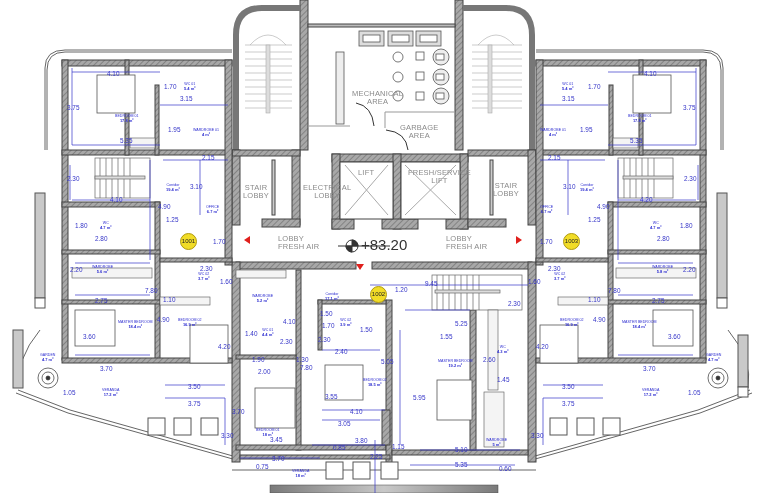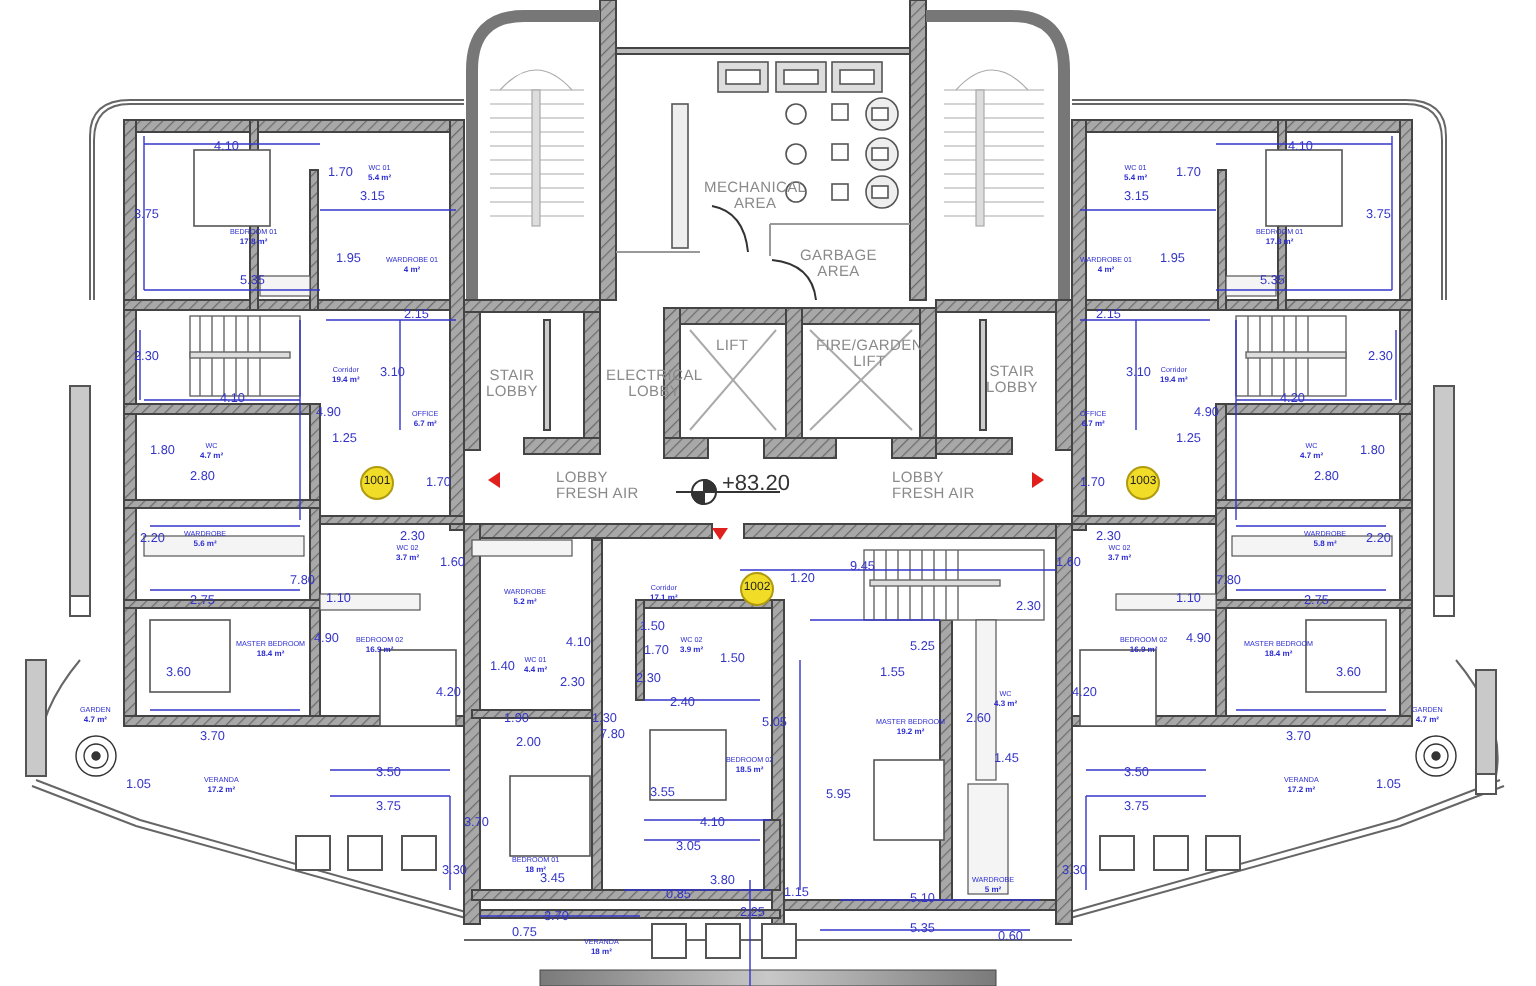--- a/index.html
+++ b/index.html
@@ -4,21 +4,21 @@
 <style>
   html,body{margin:0;padding:0;background:#fff;}
   body{width:768px;height:493px;overflow:hidden;position:relative;font-family:"Liberation Sans",sans-serif;}
   #plan{position:absolute;left:0;top:0;width:768px;height:493px;}
   .lbl{position:absolute;font-family:"Liberation Sans",sans-serif;color:#8a8a8a;font-size:7.5px;line-height:8px;text-align:center;white-space:nowrap;letter-spacing:.2px;}
   .room{position:absolute;text-align:center;color:#2b2bd0;white-space:nowrap;}
   .room .n{display:block;font-size:3.6px;line-height:4px;}
   .room .a{display:block;font-size:4px;line-height:5px;font-weight:bold;}
   .dim{position:absolute;color:#3434c8;font-size:6.4px;line-height:7px;white-space:nowrap;background:transparent;}
   .unit{position:absolute;width:15px;height:15px;border-radius:50%;background:#f1dc27;border:1px solid #b09a10;color:#222;font-size:6px;line-height:15px;text-align:center;}
-  .elev{position:absolute;font-size:11px;color:#333;white-space:nowrap;}
+  .elev{position:absolute;font-size:15px;color:#333;white-space:nowrap;}
 </style>
 </head>
 <body>
 
 <div id="plan">
 <svg width="768" height="493" viewBox="0 0 768 493" xmlns="http://www.w3.org/2000/svg">
   <defs>
     <pattern id="hatch" width="4" height="4" patternUnits="userSpaceOnUse" patternTransform="rotate(45)">
       <rect width="4" height="4" fill="#a8a8a8"></rect>
       <line x1="0" y1="0" x2="0" y2="4" stroke="#6a6a6a" stroke-width="1.2"></line>
@@ -345,21 +345,21 @@
   </g>
 </svg>
 
 
 
 <div class="lbl" style="left:352px;top:90px;"><span>MECHANICAL</span><br><span>AREA</span></div>
 <div class="lbl" style="left:400px;top:124px;"><span>GARBAGE</span><br><span>AREA</span></div>
 <div class="lbl" style="left:243px;top:184px;"><span>STAIR</span><br><span>LOBBY</span></div>
 <div class="lbl" style="left:303px;top:184px;"><span>ELECTRICAL</span><br><span>LOBBY</span></div>
 <div class="lbl" style="left:358px;top:169px;">LIFT</div>
-<div class="lbl" style="left:408px;top:169px;"><span>FIRE/GARDEN</span><br><span>LIFT</span></div>
+<div class="lbl" style="left:408px;top:169px;"><span>FRESH/SERVICE</span><br><span>LIFT</span></div>
 <div class="lbl" style="left:493px;top:182px;"><span>STAIR</span><br><span>LOBBY</span></div>
 <div class="lbl" style="left:278px;top:235px;text-align:left;"><span>LOBBY</span><br><span>FRESH AIR</span></div>
 <div class="lbl" style="left:446px;top:235px;text-align:left;"><span>LOBBY</span><br><span>FRESH AIR</span></div>
 <div class="elev" style="left:361px;top:236px;">+83.20</div>
 
 
 <div class="unit" style="left:180px;top:233px;">1001</div>
 <div class="unit" style="left:370px;top:286px;">1002</div>
 <div class="unit" style="left:563px;top:233px;">1003</div>
 

